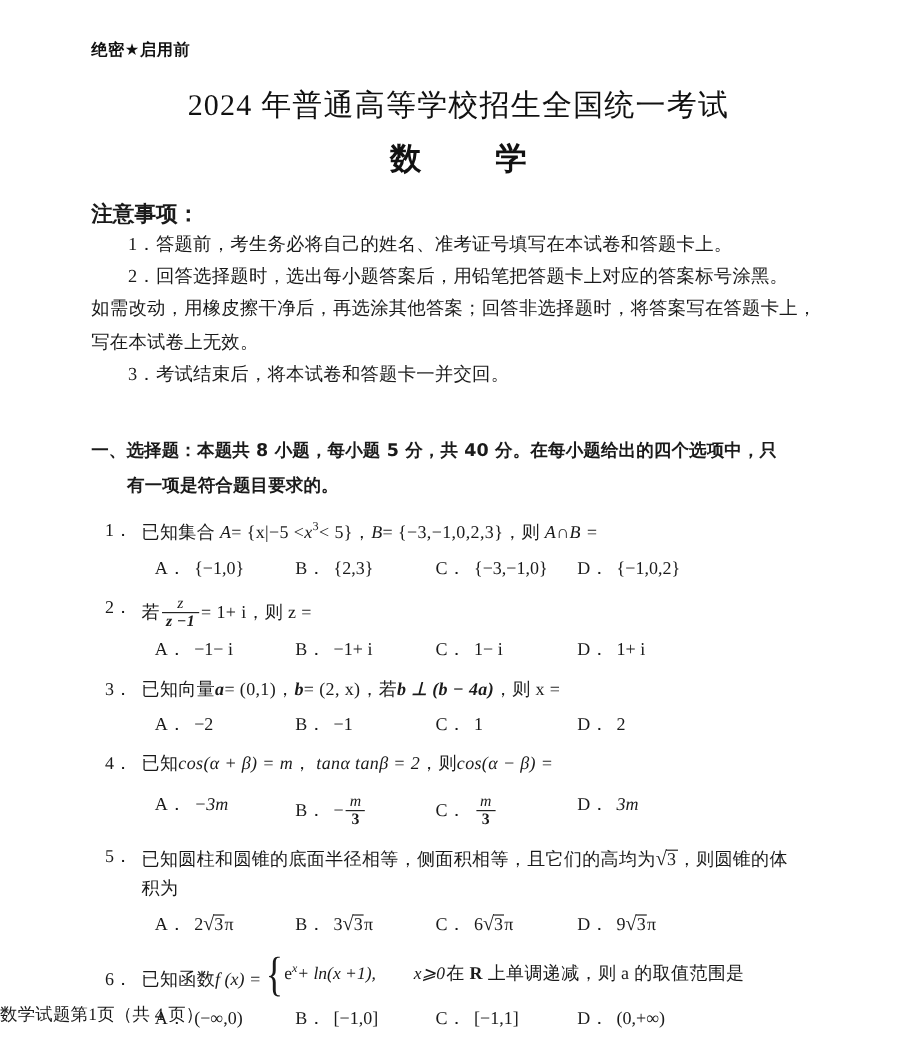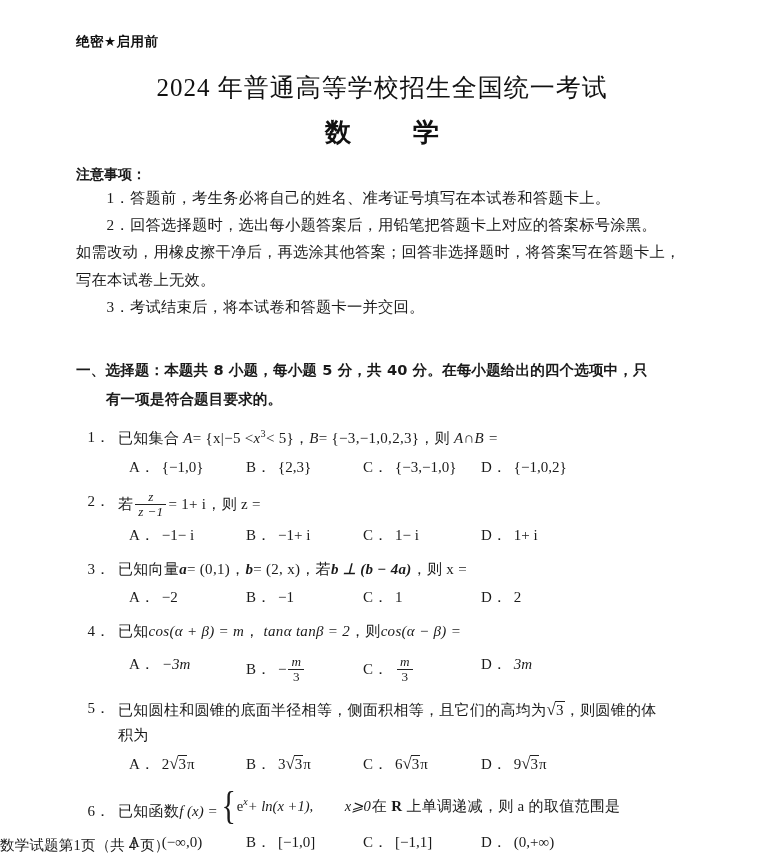--- a/index.html
+++ b/index.html
@@ -53,21 +53,21 @@
     margin-top: 11px;
     letter-spacing: 18px;
     text-indent: 18px;
     color: #111;
   }
 
   
   .notice-title {
     font-family: "DejaVu Sans", "Liberation Sans", sans-serif;
     font-weight: bold;
-    font-size: 14px;
+    font-size: 18px;
     margin-top: 16px;
   }
   .notice-line {
     font-size: 15.3px;
     line-height: 1.78;
     letter-spacing: .2px;
   }
   .ind { text-indent: 2em; }
 
   
@@ -123,21 +123,21 @@
 
   .frac {
     display: inline-block;
     vertical-align: -0.52em;
     text-align: center;
     font-size: .88em;
     line-height: 1.06;
     margin: 0 2px;
   }
   .frac .n { display: block; padding: 0 3px; }
-  .frac .d { display: block; padding: 0 3px; border-top: 1px solid #222; }
+  .frac .d { display: block; padding: 0 3px; border-top: 1px solid #222; font-weight: bold; }
 
   .sqrt { display: inline-block; white-space: nowrap; }
   .sqrt .rad { font-size: 1.12em; }
   .sqrt .bar {
     border-top: 1px solid #222;
     padding: 0 1px 0 1px;
     margin-left: -1px;
   }
 
   

